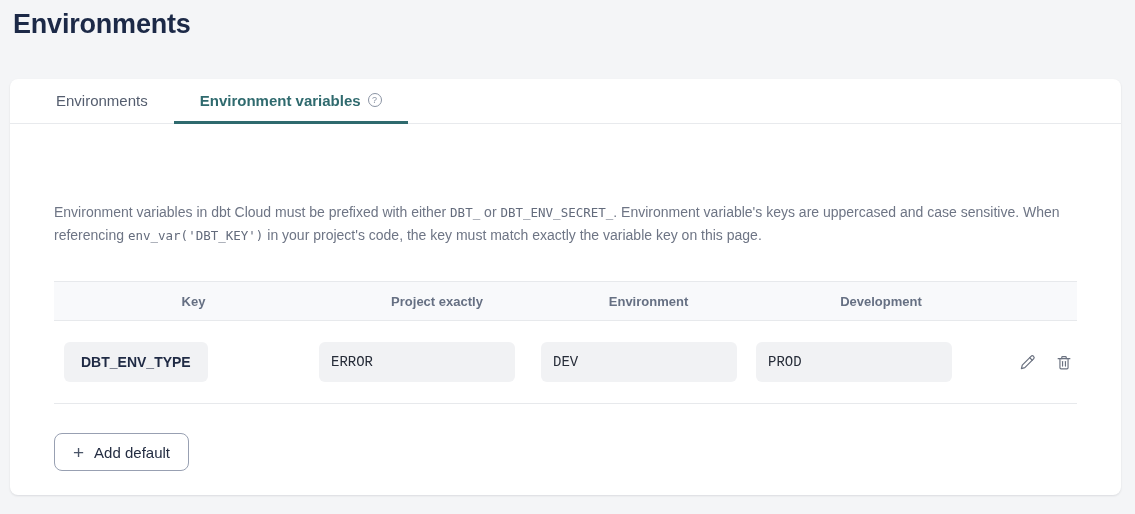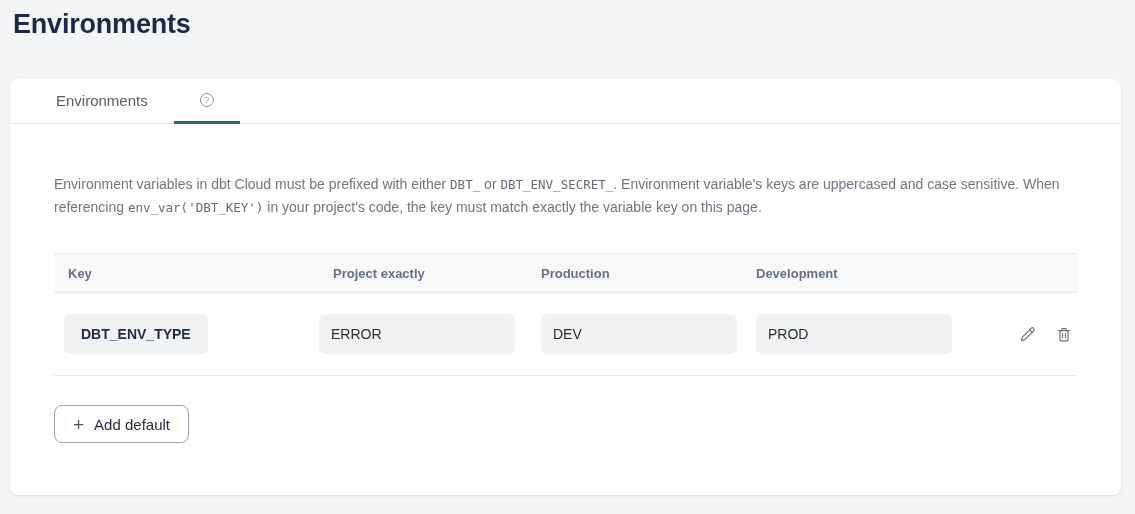--- a/index.html
+++ b/index.html
@@ -55,21 +55,21 @@
     border: 1.2px solid #8a93a3;
     border-radius: 50%;
     font-size: 9px;
     font-weight: 400;
     color: #8a93a3;
     line-height: 1;
   }
   
   .content { padding: 0 44px; }
   .desc {
-    margin-top: 49px;
+    margin-top: 77px;
     max-width: 1032px;
     font-size: 14px;
     line-height: 22px;
     color: #6e7585;
   }
   .code {
     font-family: "DejaVu Sans Mono", monospace;
     font-size: 12.5px;
     color: #636b7c;
   }
@@ -80,21 +80,21 @@
     border-collapse: collapse;
     table-layout: fixed;
   }
   thead tr {
     background: #f8f9fb;
     border-top: 1px solid #e7e9ec;
     border-bottom: 1px solid #e7e9ec;
   }
   th {
     height: 39px;
-    text-align: left;
+    text-align: center;
     font-size: 13px;
     font-weight: 700;
     color: #667083;
     padding: 0;
   }
   th:nth-child(1) { padding-left: 14px; }
   th:nth-child(2) { padding-left: 14px; }
   tbody tr { border-bottom: 1px solid #e7e9ec; }
   td { height: 83px; vertical-align: middle; padding: 0; }
   .pill {
@@ -106,21 +106,21 @@
     font-size: 14px;
     color: #262c38;
     padding: 0 12px;
   }
   .pill.key {
     margin-left: 10px;
     padding: 0 17px;
     font-weight: 700;
     color: #1f2a44;
   }
-  .pill.value { width: 196px; }
+  .pill.value { width: 196px; font-family: Liberation Mono, monospace; }
   .actions-cell { text-align: right; padding-right: 6px; white-space: nowrap; }
   .icon-btn {
     background: none;
     border: none;
     padding: 2px;
     margin-left: 10px;
     cursor: pointer;
     vertical-align: middle;
     color: #6b7280;
   }
@@ -148,41 +148,42 @@
 
 <h1 class="page-title">Environments</h1>
 
 <div class="card">
 
   <div class="tabbar">
     <div class="tab">
       <span>Environments</span>
     </div>
     <div class="tab active">
+      <span>Environment variables</span>
       <span class="help-circle">?</span>
     </div>
   </div>
 
   <div class="content">
 
     <p class="desc"><span>Environment variables in dbt Cloud must be prefixed with either </span><span class="code">DBT_</span><span> or </span><span class="code">DBT_ENV_SECRET_</span><span>. Environment variable's keys are uppercased and case sensitive. When referencing </span><span class="code">env_var('DBT_KEY')</span><span> in your project's code, the key must match exactly the variable key on this page.</span></p>
 
     <table>
       <colgroup>
         <col style="width:265px">
           <col style="width:222px">
           <col style="width:215px">
           <col style="width:250px">
           <col>
       </colgroup>
       <thead>
         <tr>
           <th>Key</th>
           <th>Project exactly</th>
-          <th>Production</th>
+          <th>Environment</th>
           <th>Development</th>
           <th></th>
         </tr>
       </thead>
       <tbody>
         <tr>
           <td>
             <span class="pill key">DBT_ENV_TYPE</span>
           </td>
           <td>

